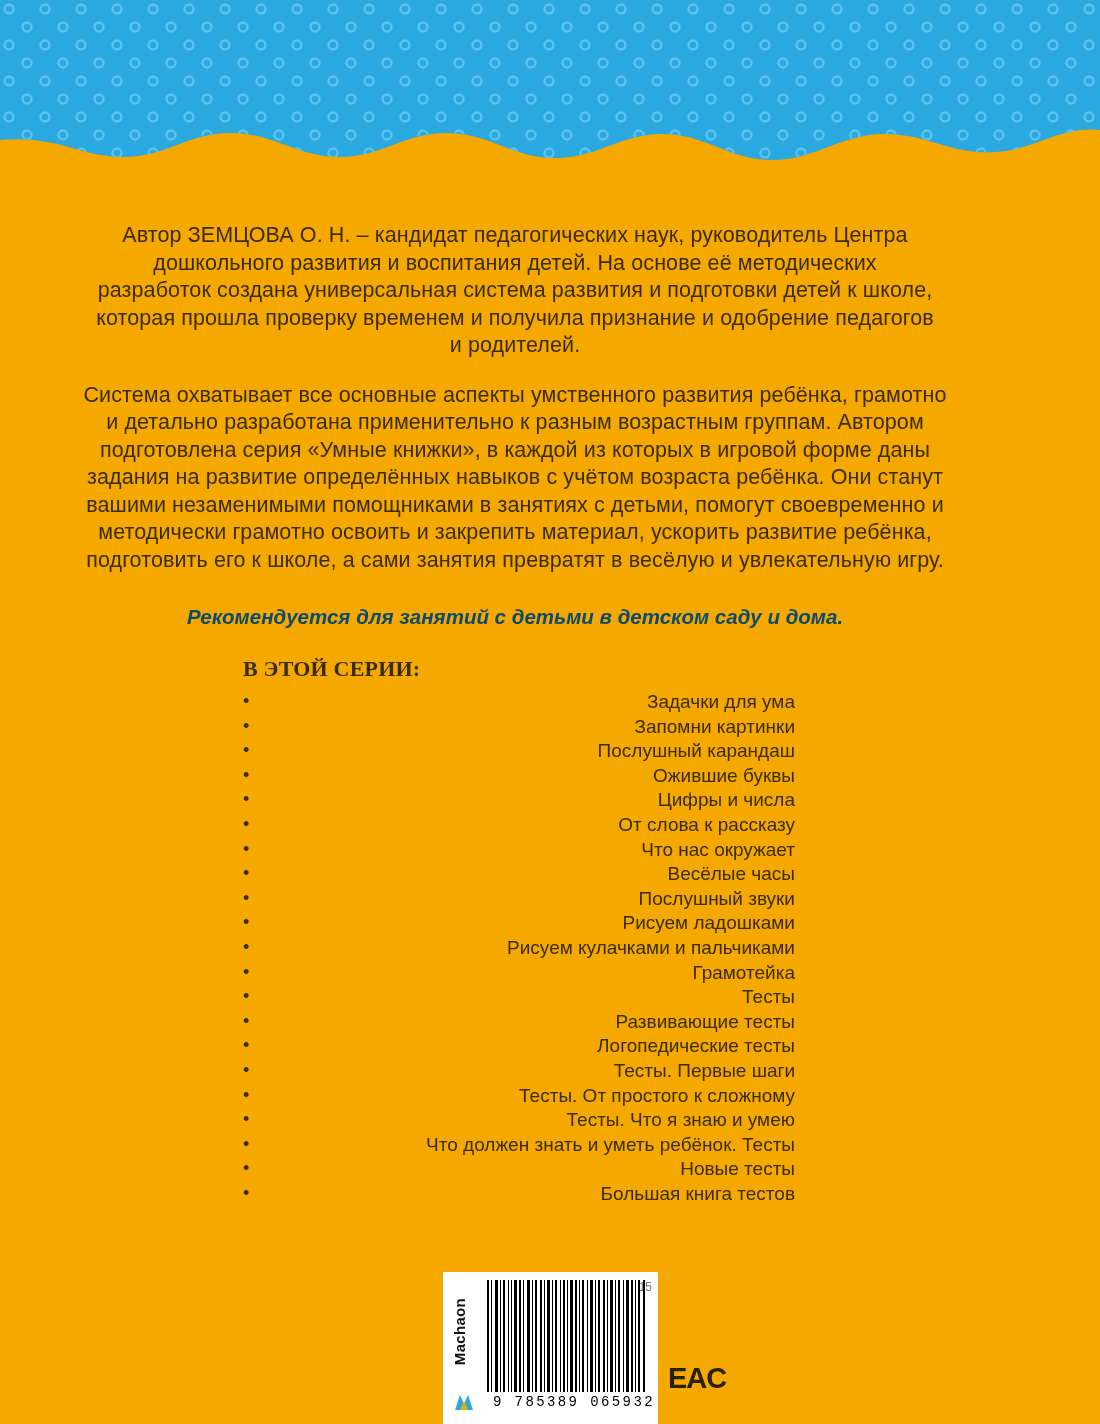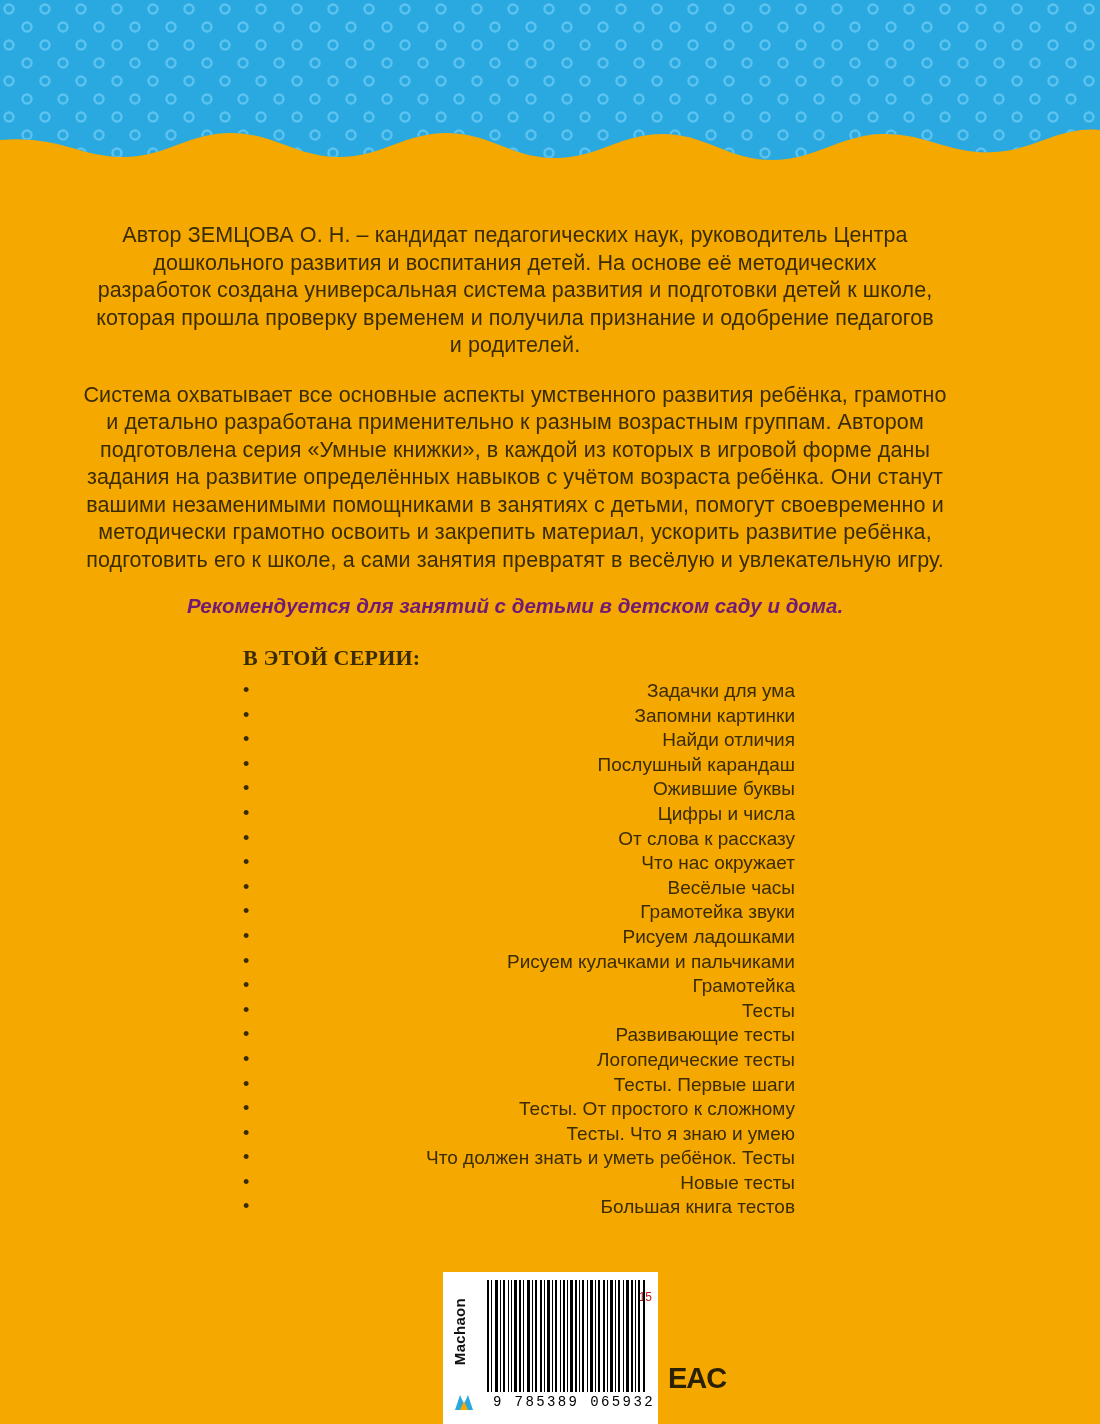--- a/index.html
+++ b/index.html
@@ -39,24 +39,24 @@
   .para {
     color: #3a2c00;
     font-size: 21.5px;
     line-height: 27.5px;
     text-align: center;
     margin: 0 auto;
     width: 840px;
     letter-spacing: 0.1px;
   }
   .para.p1 { margin-bottom: 22px; }
-  .para.p2 { margin-bottom: 19px; width: 880px; }
+  .para.p2 { margin-bottom: 30px; width: 880px; }
 
   .recommend {
-    color: #701a75;
+    color: #0c4a6e;
     font-size: 20.5px;
     line-height: 26px;
     text-align: center;
     font-style: italic;
     font-weight: bold;
     width: 840px;
     margin: 16px auto 26px auto;
   }
 
   
@@ -144,23 +144,23 @@
     top: 122px;
     font-family: "Liberation Mono", monospace;
     font-size: 14px;
     letter-spacing: 2.4px;
     color: #000;
     white-space: nowrap;
   }
   .price-code {
     position: absolute;
     right: 6px;
-    top: 18px;
+    top: 8px;
     font-size: 12px;
-    color: #b91c1c;
+    color: #737373;
     font-family: "Liberation Sans", sans-serif;
   }
 
   
   .eac {
     position: absolute;
     left: 668px;
     top: 1362px;
     font-size: 29px;
     font-weight: bold;
@@ -206,28 +206,27 @@
 
   <p class="para p2">Система охватывает все основные аспекты умственного развития ребёнка, грамотно и детально разработана применительно к разным возрастным группам. Автором подготовлена серия «Умные книжки», в каждой из которых в игровой форме даны задания на развитие определённых навыков с учётом возраста ребёнка. Они станут вашими незаменимыми помощниками в занятиях с детьми, помогут своевременно и методически грамотно освоить и закрепить материал, ускорить развитие ребёнка, подготовить его к школе, а сами занятия превратят в весёлую и увлекательную игру.</p>
 
   <p class="recommend">Рекомендуется для занятий с детьми в детском саду и дома.</p>
 
   <div class="series-wrap">
     <div class="series-title">В ЭТОЙ СЕРИИ:</div>
     <ul class="series-list">
       <li>Задачки для ума</li>
       <li>Запомни картинки</li>
-      <li>Найди отличия</li>
       <li>Послушный карандаш</li>
       <li>Ожившие буквы</li>
       <li>Цифры и числа</li>
       <li>От слова к рассказу</li>
       <li>Что нас окружает</li>
       <li>Весёлые часы</li>
-      <li>Грамотейка звуки</li>
+      <li>Послушный звуки</li>
       <li>Рисуем ладошками</li>
       <li>Рисуем кулачками и пальчиками</li>
       <li>Грамотейка</li>
       <li>Тесты</li>
       <li>Развивающие тесты</li>
       <li>Логопедические тесты</li>
       <li>Тесты. Первые шаги</li>
       <li>Тесты. От простого к сложному</li>
       <li>Тесты. Что я знаю и умею</li>
       <li>Что должен знать и уметь ребёнок. Тесты</li>

